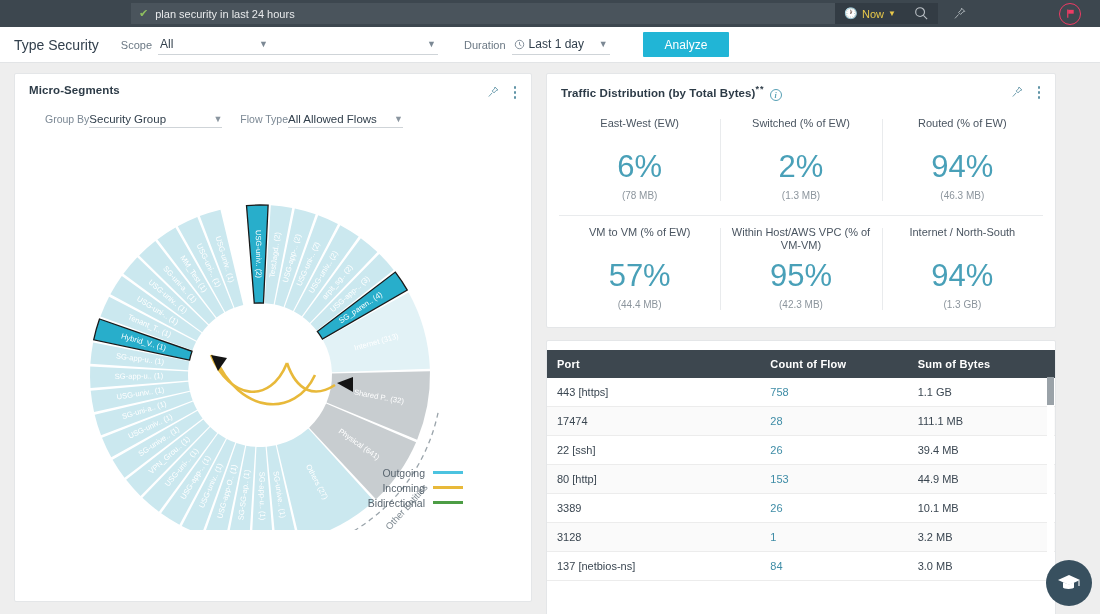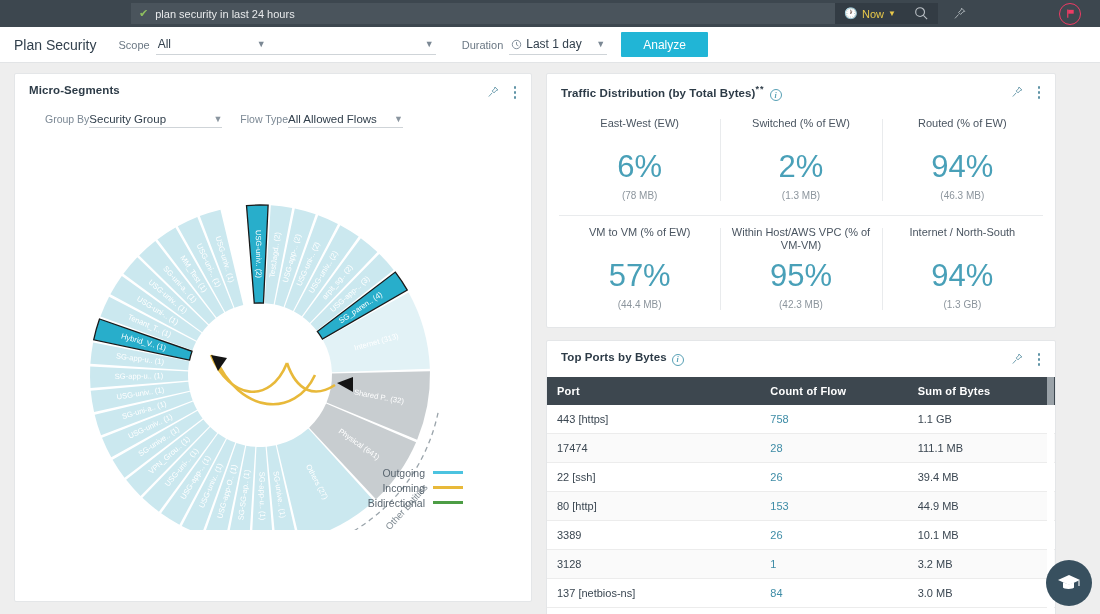--- a/index.html
+++ b/index.html
@@ -69,21 +69,21 @@
   .field-label { font-size: 11px; color: #6b7884; margin-right: 6px; white-space: nowrap; }
   .underline-select {
     border-bottom: 1px solid #cfd4d8;
     display: flex; align-items: center; justify-content: space-between;
     height: 20px; padding: 0 2px 0 2px;
     font-size: 12px; color: #32404d;
   }
   .underline-select .caret { color: #7b8894; font-size: 9px; margin-left: 8px; }
   .sel-scope { width: 112px; margin-right: 0; }
   .sel-scope2 { width: 168px; margin-right: 26px; }
-  .sel-dur { width: 98px; margin-right: 14px; }
+  .sel-dur { width: 98px; margin-right: 33px; }
   .sel-dur .dtext { display: flex; align-items: center; gap: 4px; }
   .analyze-btn {
     background: #21b5d6; color: #fff; border: none;
     height: 25px; padding: 0 22px;
     font-size: 12px; font-family: inherit;
     cursor: pointer; border-radius: 1px;
   }
 
   
   .content {
@@ -248,21 +248,21 @@
     <span class="flag-circle">
       <svg width="11" height="11" viewBox="0 0 12 12">
         <path d="M3 1.5 L3 10.5" stroke="#ee3b64" stroke-width="1.3"></path>
         <path d="M3.5 2 L9.5 2 L9.5 6.2 L3.5 6.2 Z" fill="#ee3b64"></path>
       </svg>
     </span>
   </div>
 </div>
 
 <div class="actionbar">
-  <div class="page-title">Plan Security</div>
+  <div class="page-title">Type Security</div>
 
   <div class="field-label">Scope</div>
   <div class="underline-select sel-scope">
     <span>All</span>
     <span class="caret">▼</span>
   </div>
   <div class="underline-select sel-scope2">
     <span></span>
     <span class="caret">▼</span>
   </div>
@@ -474,36 +474,20 @@
           <div class="td-cell">
             <div class="td-name">Internet / North-South</div>
             <div class="td-value">94%</div>
             <div class="td-sub">(1.3 GB)</div>
           </div>
         </div>
       </div>
     </div>
 
     <div class="card tp-card">
-      <div class="card-head">
-        <div class="card-title">
-          <span>Top Ports by Bytes</span><span class="info-icon">i</span>
-        </div>
-        <div class="card-actions">
-          <svg width="14" height="14" viewBox="0 0 16 16">
-            <path d="M10.2 2.3 L13.6 5.7 L11.6 6.3 L9.2 9 L7 6.8 L9.7 4.4 Z" fill="none" stroke="#5f93a6" stroke-width="1"></path>
-            <line x1="7" y1="9" x2="3.2" y2="13.2" stroke="#5f93a6" stroke-width="1"></line>
-          </svg>
-          <span class="kebab">
-              <i></i>
-              <i></i>
-              <i></i>
-            </span>
-        </div>
-      </div>
 
       <table class="tp-table">
         <thead>
           <tr>
             <th class="tp-col-port">Port</th>
             <th class="tp-col-count">Count of Flow</th>
             <th class="tp-col-bytes">Sum of Bytes</th>
           </tr>
         </thead>
         <tbody id="tp-body">

